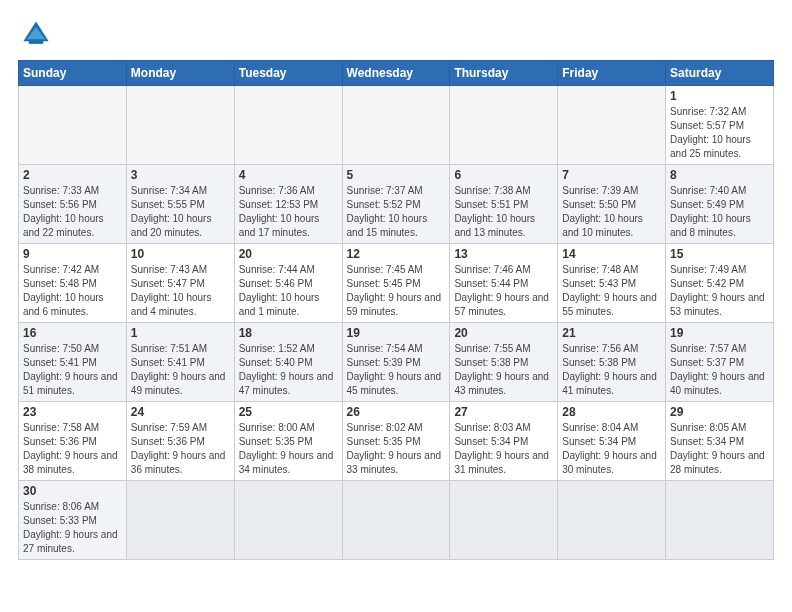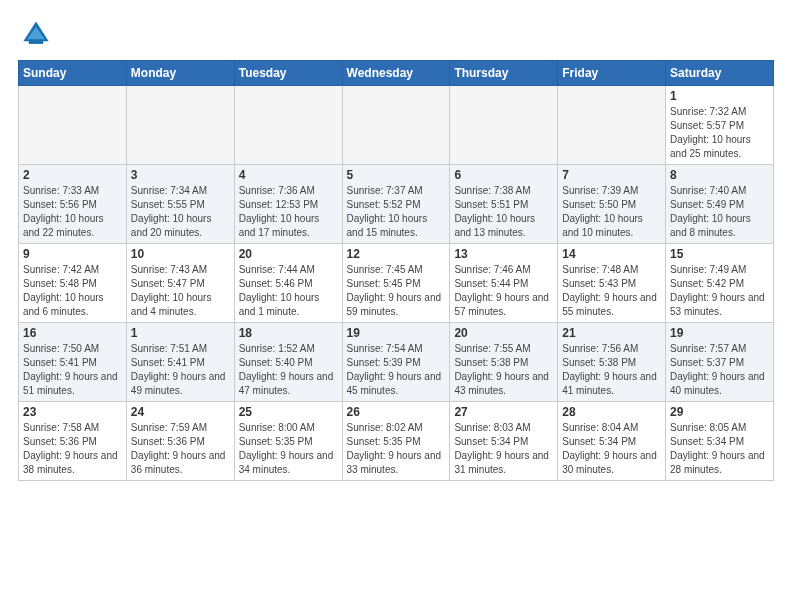--- a/index.html
+++ b/index.html
@@ -319,15 +319,29 @@
 Sunset: 5:34 PM
 Daylight: 9 hours and 30 minutes.</div>
           </td>
           <td>
             <span class="day-number">29</span>
             <div class="day-info">Sunrise: 8:05 AM
 Sunset: 5:34 PM
 Daylight: 9 hours and 28 minutes.</div>
           </td>
         </tr>
+        <tr class="row-alt">
+          <td class="last-row">
+            <span class="day-number">30</span>
+            <div class="day-info">Sunrise: 8:06 AM
+Sunset: 5:33 PM
+Daylight: 9 hours and 27 minutes.</div>
+          </td>
+          <td class="last-row empty"></td>
+          <td class="last-row empty"></td>
+          <td class="last-row empty"></td>
+          <td class="last-row empty"></td>
+          <td class="last-row empty"></td>
+          <td class="last-row empty"></td>
+        </tr>
       </tbody>
   </table>
 </div>
 
 </body></html>

